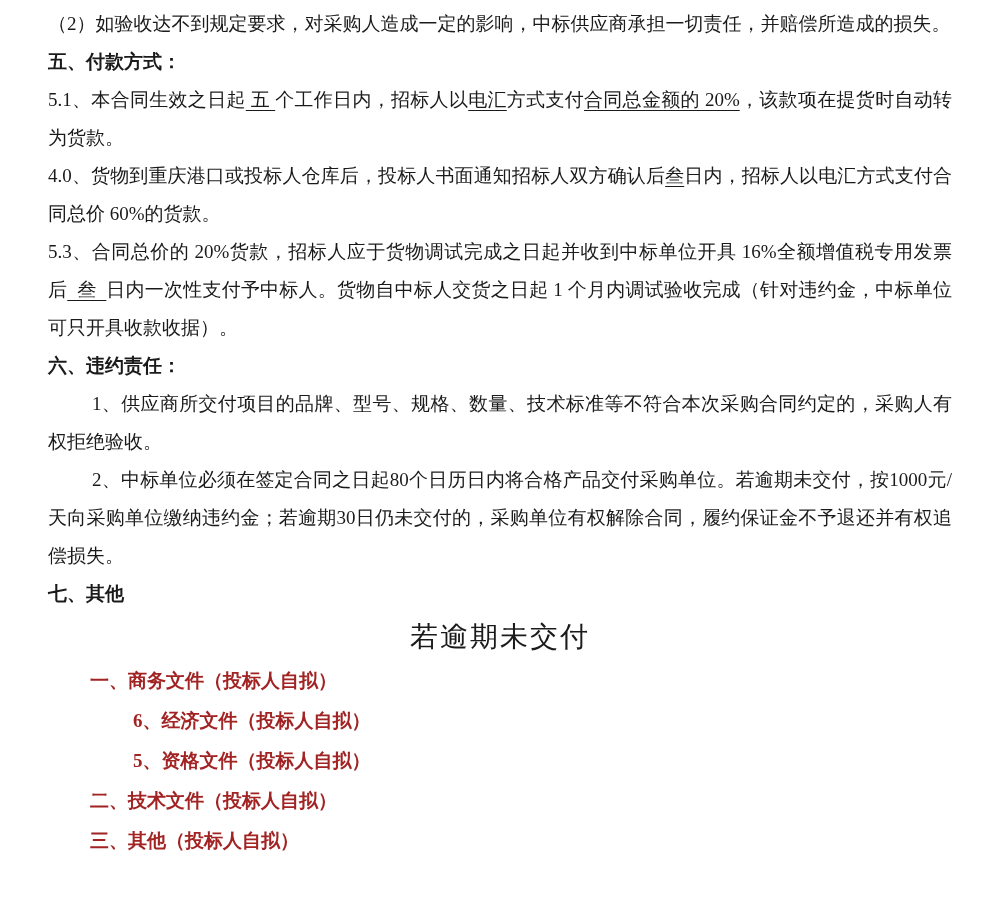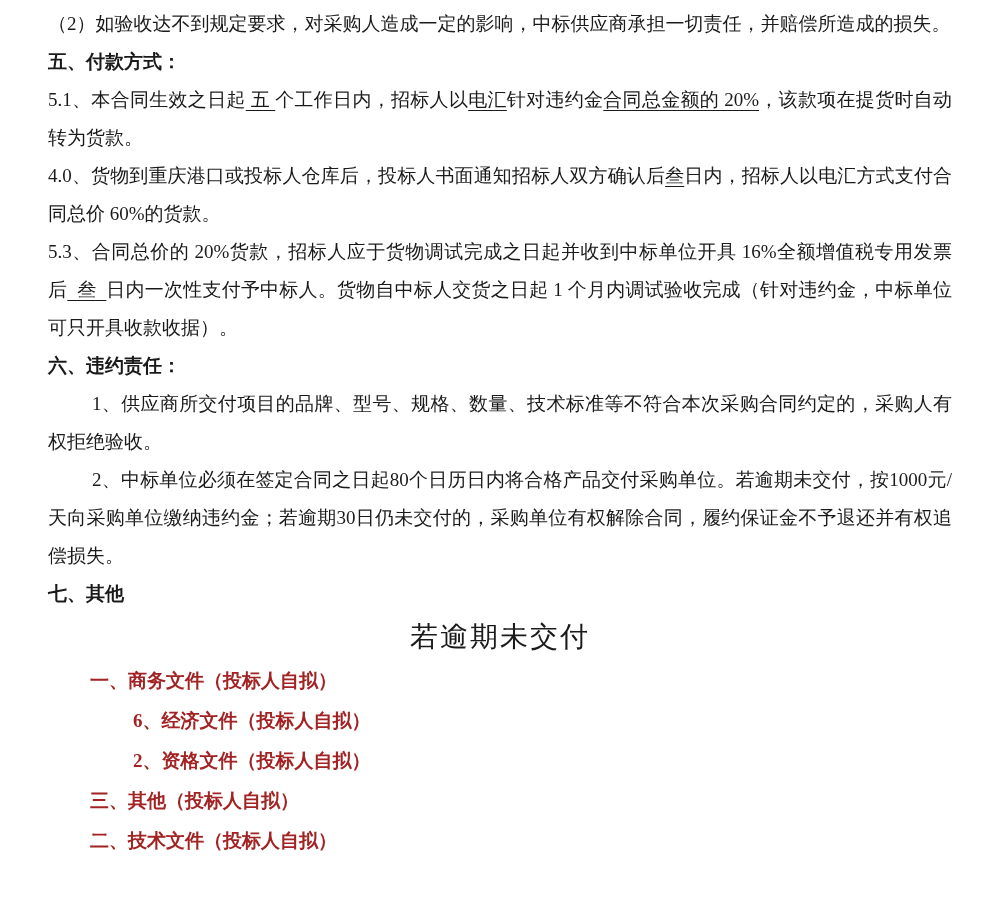--- a/index.html
+++ b/index.html
@@ -58,27 +58,27 @@
     text-underline-offset: 4px;
   }
 </style>
 </head>
 <body style="background: rgb(255, 255, 255);">
 
 <div class="doc">
   <div>
       <p class="p-body"><span>（2）如验收达不到规定要求，对采购人造成一定的影响，中标供应商承担一切责任，并赔偿所造成的损失。</span></p>
       <p class="p-heading"><span>五、付款方式：</span></p>
-      <p class="p-body"><span>5.1、本合同生效之日起</span><span class="u">&nbsp;五&nbsp;</span><span>个工作日内，招标人以</span><span class="u">电汇</span><span>针对违约金</span><span class="u">合同总金额的 20%</span><span>，该款项在提货时自动转为货款。</span></p>
+      <p class="p-body"><span>5.1、本合同生效之日起</span><span class="u">&nbsp;五&nbsp;</span><span>个工作日内，招标人以</span><span class="u">电汇</span><span>方式支付</span><span class="u">合同总金额的 20%</span><span>，该款项在提货时自动转为货款。</span></p>
       <p class="p-body"><span>4.0、货物到重庆港口或投标人仓库后，投标人书面通知招标人双方确认后</span><span class="u">叁</span><span>日内，招标人以电汇方式支付合同总价 60%的货款。</span></p>
       <p class="p-body"><span>5.3、合同总价的 20%货款，招标人应于货物调试完成之日起并收到中标单位开具 16%全额增值税专用发票后</span><span class="u">&nbsp;&nbsp;叁&nbsp;&nbsp;</span><span>日内一次性支付予中标人。货物自中标人交货之日起 1 个月内调试验收完成（针对违约金，中标单位可只开具收款收据）。</span></p>
       <p class="p-heading"><span>六、违约责任：</span></p>
       <p class="p-body-indent"><span>1、供应商所交付项目的品牌、型号、规格、数量、技术标准等不符合本次采购合同约定的，采购人有权拒绝验收。</span></p>
       <p class="p-body-indent"><span>2、中标单位必须在签定合同之日起80个日历日内将合格产品交付采购单位。若逾期未交付，按1000元/天向采购单位缴纳违约金；若逾期30日仍未交付的，采购单位有权解除合同，履约保证金不予退还并有权追偿损失。</span></p>
       <p class="p-heading"><span>七、其他</span></p>
       <p class="p-center-title"><span>若逾期未交付</span></p>
       <p class="p-red-item"><span>一、商务文件（投标人自拟）</span></p>
       <p class="p-red-subitem"><span>6、经济文件（投标人自拟）</span></p>
-      <p class="p-red-subitem"><span>2、资格文件（投标人自拟）</span></p>
+      <p class="p-red-subitem"><span>5、资格文件（投标人自拟）</span></p>
+      <p class="p-red-item"><span>二、技术文件（投标人自拟）</span></p>
       <p class="p-red-item"><span>三、其他（投标人自拟）</span></p>
-      <p class="p-red-item"><span>二、技术文件（投标人自拟）</span></p>
     </div>
 </div>
 
 </body></html>

